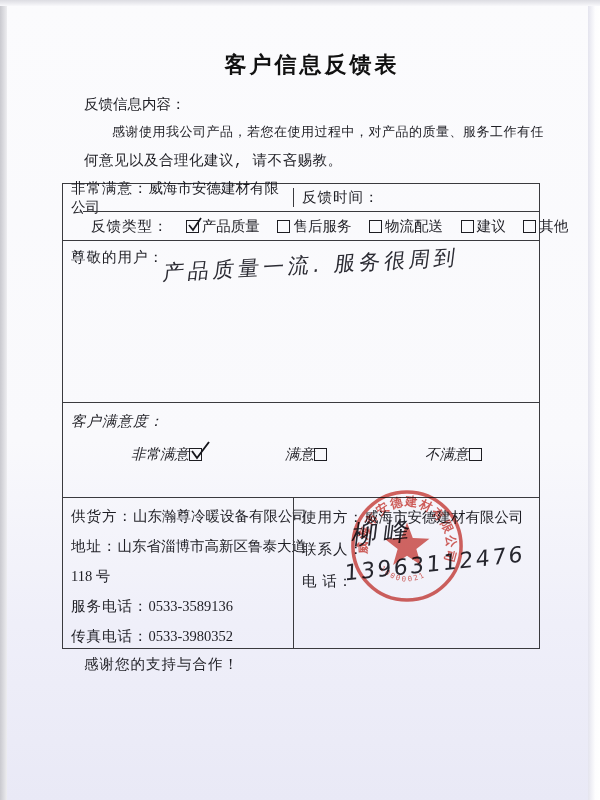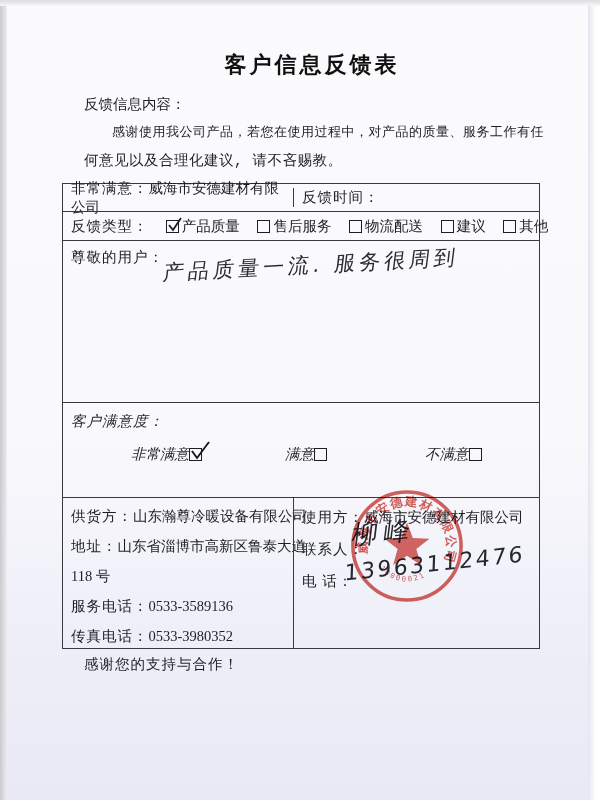--- a/index.html
+++ b/index.html
@@ -20,21 +20,21 @@
     font-size:22px;font-weight:bold;letter-spacing:3px;color:#111;margin-left:12px;}
   .greeting{position:absolute;left:84px;top:95px;font-size:14.5px;}
   .para1{position:absolute;left:112px;top:123px;font-size:13px;letter-spacing:0.5px;}
   .para2{position:absolute;left:84px;top:151px;font-size:14.5px;letter-spacing:0.5px;font-family:Liberation Mono, monospace;}
 
   .form-table{position:absolute;left:62px;top:183px;width:478px;
     border:1px solid #3a3a3e;box-sizing:border-box;font-size:14.5px;background:transparent;}
   .trow{position:relative;box-sizing:border-box;border-top:1px solid #3a3a3e;}
   .trow:first-child{border-top:none;}
   .r1{height:27px;display:flex;align-items:center;}
-  .r2{height:29px;display:flex;align-items:center;}
+  .r2{height:29px;display:flex;align-items:center;margin-left:20px;}
   .r3{height:162px;}
   .r4{height:95px;font-style:italic;}
   .r5{height:151px;display:flex;}
   .cell-l{width:230px;box-sizing:border-box;padding-left:8px;}
   .cell-r{flex:1;box-sizing:border-box;border-left:1px solid #3a3a3e;padding-left:8px;}
   .lbl{letter-spacing:1px;}
   .gap{display:inline-block;width:10px;}
 
   .cbx{display:inline-block;position:relative;width:13px;height:13px;
     border:1.5px solid #1d1d22;box-sizing:border-box;vertical-align:-2px;margin:0 3px 0 0;}

